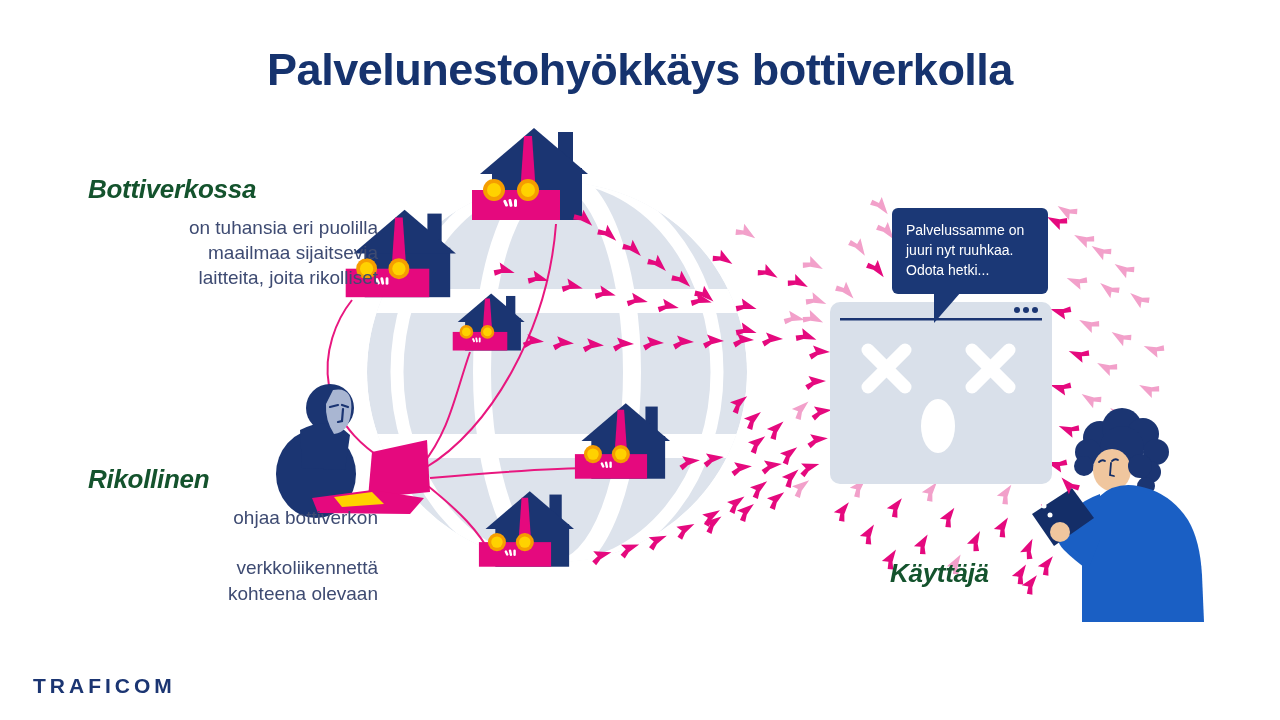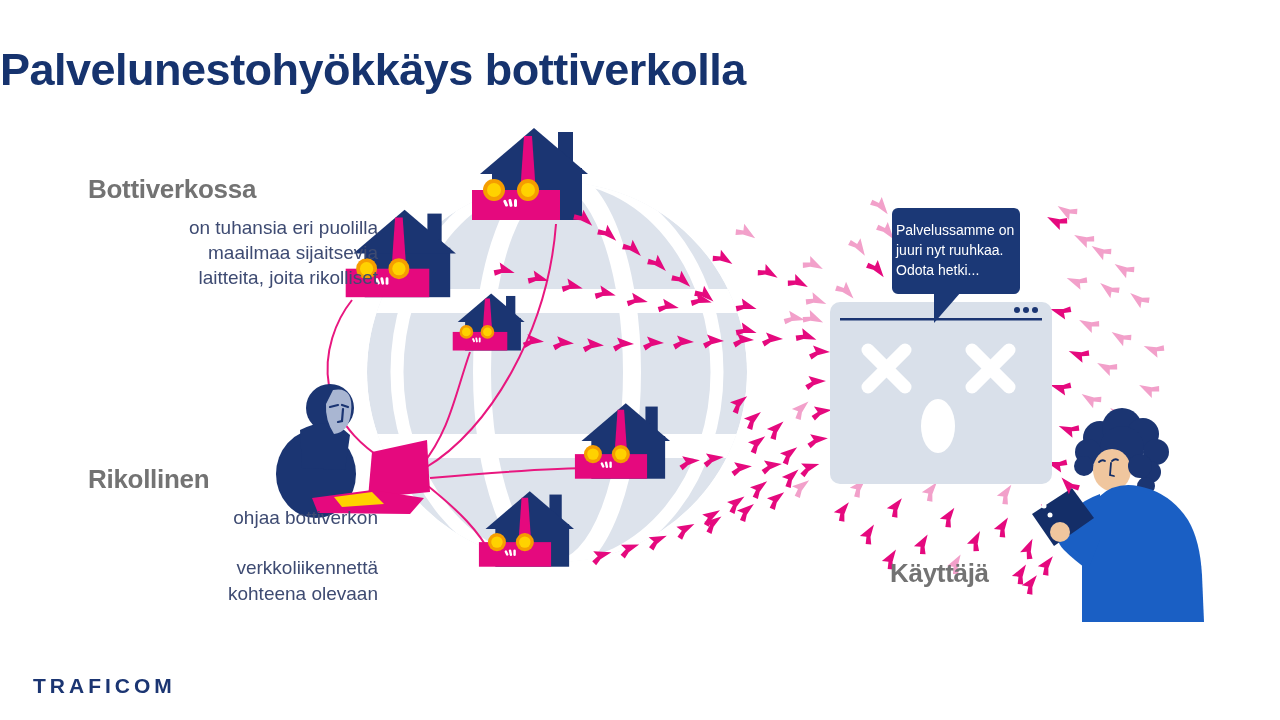--- a/index.html
+++ b/index.html
@@ -1,28 +1,28 @@
 <!DOCTYPE html>
 <html><head>
 <meta charset="utf-8">
 <style>
   html,body{margin:0;padding:0;background:#fff;}
   #canvas{position:relative;width:1280px;height:720px;background:#ffffff;overflow:hidden;
           font-family:"Liberation Sans",sans-serif;}
   .illustration{position:absolute;left:0;top:0;width:1280px;height:720px;}
-  .page-title{position:absolute;left:0;top:44px;width:1280px;text-align:left;
+  .page-title{position:absolute;left:0;top:44px;width:1280px;text-align:center;
               font-size:45px;font-weight:700;color:#16336e;letter-spacing:-.5px;}
   .textblock{position:absolute;color:#3e4b72;font-size:19px;line-height:1.32;}
-  .textblock h2{margin:0 0 9px 0;font-size:26px;font-weight:700;color:#737373;letter-spacing:-.3px;}
+  .textblock h2{margin:0 0 9px 0;font-size:26px;font-weight:700;color:#14532d;letter-spacing:-.3px;font-style:italic;}
   .textblock p{margin:0 0 16px 0;text-align:right;}
   .tb-botnet{left:88px;top:172px;width:290px;}
   .tb-criminal{left:88px;top:462px;width:290px;}
   .tb-user{left:862px;top:556px;width:330px;margin-left:28px;}
-  .bubble{position:absolute;left:892px;top:208px;width:128px;height:86px;background:#1b3876;
-          border-radius:6px;color:#fff;font-size:14px;line-height:1.42;padding:13px 4px;
+  .bubble{position:absolute;left:892px;top:208px;width:156px;height:86px;background:#1b3876;
+          border-radius:6px;color:#fff;font-size:14px;line-height:1.42;padding:13px 14px;
           box-sizing:border-box;z-index:5;}
   .bubble::after{content:'';position:absolute;left:42px;bottom:-29px;width:0;height:0;
           border-top:31px solid #1b3876;border-right:27px solid transparent;}
   .logo{position:absolute;left:33px;top:674px;font-size:21px;font-weight:700;color:#1b3572;
         letter-spacing:4px;transform:scaleY(.95);}
 </style>
 </head>
 <body>
 
 <div id="canvas">

